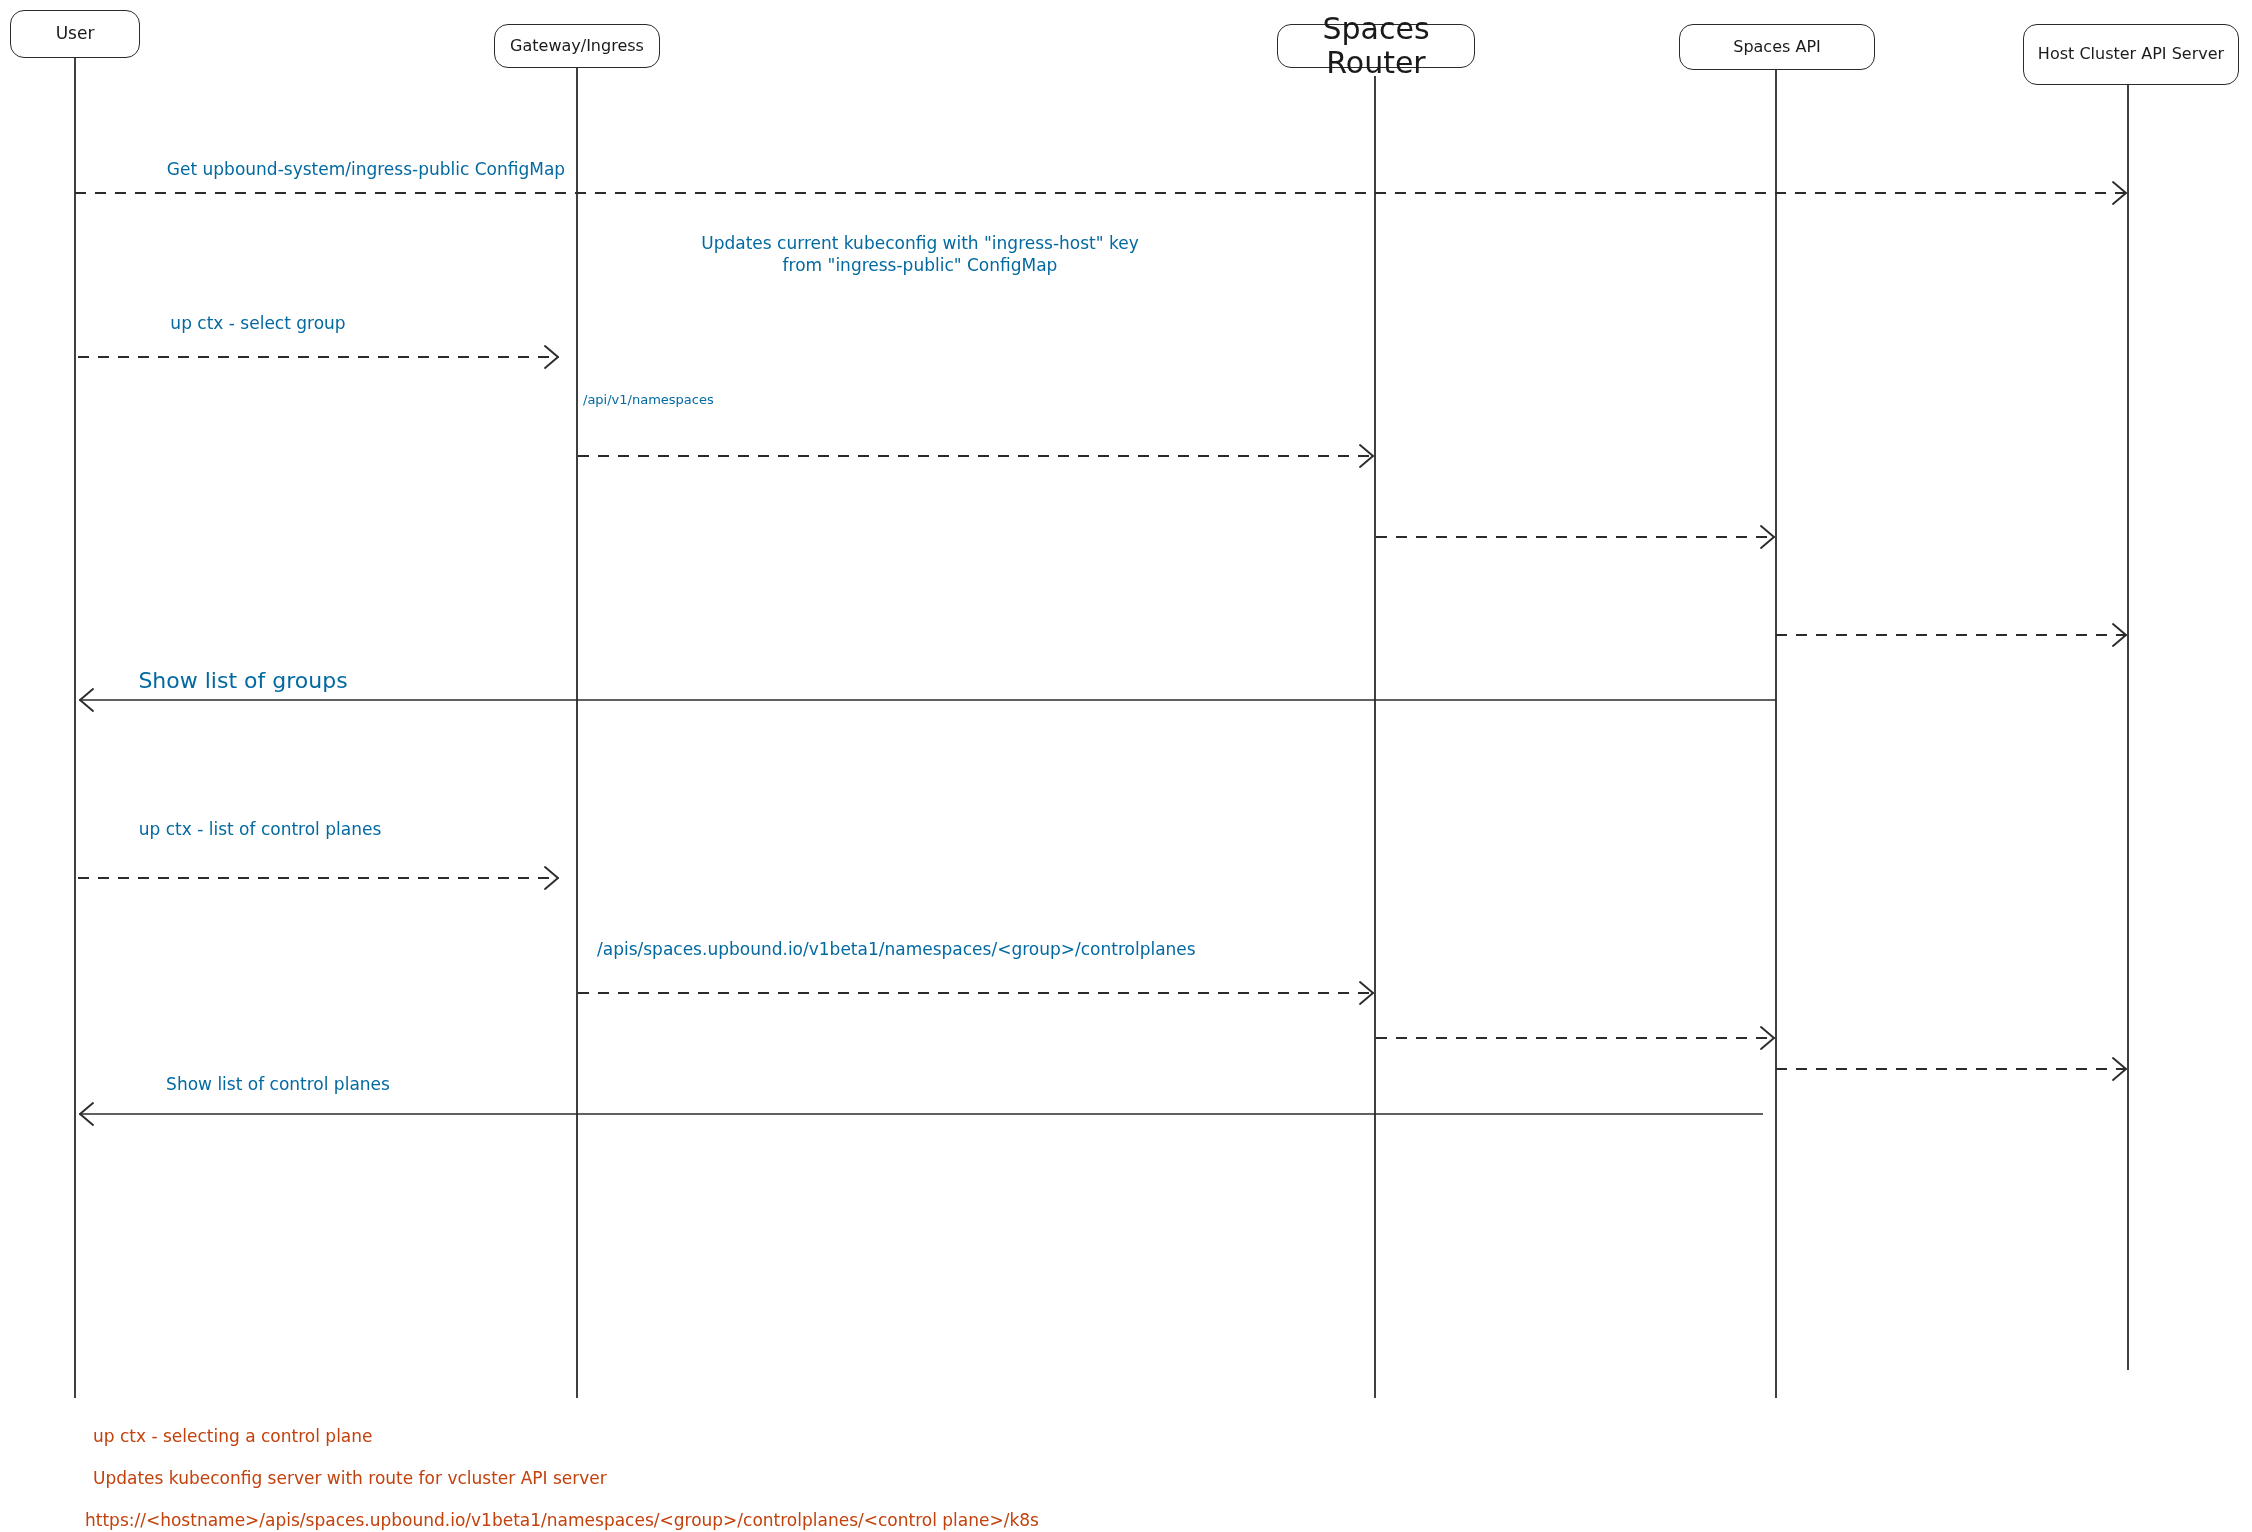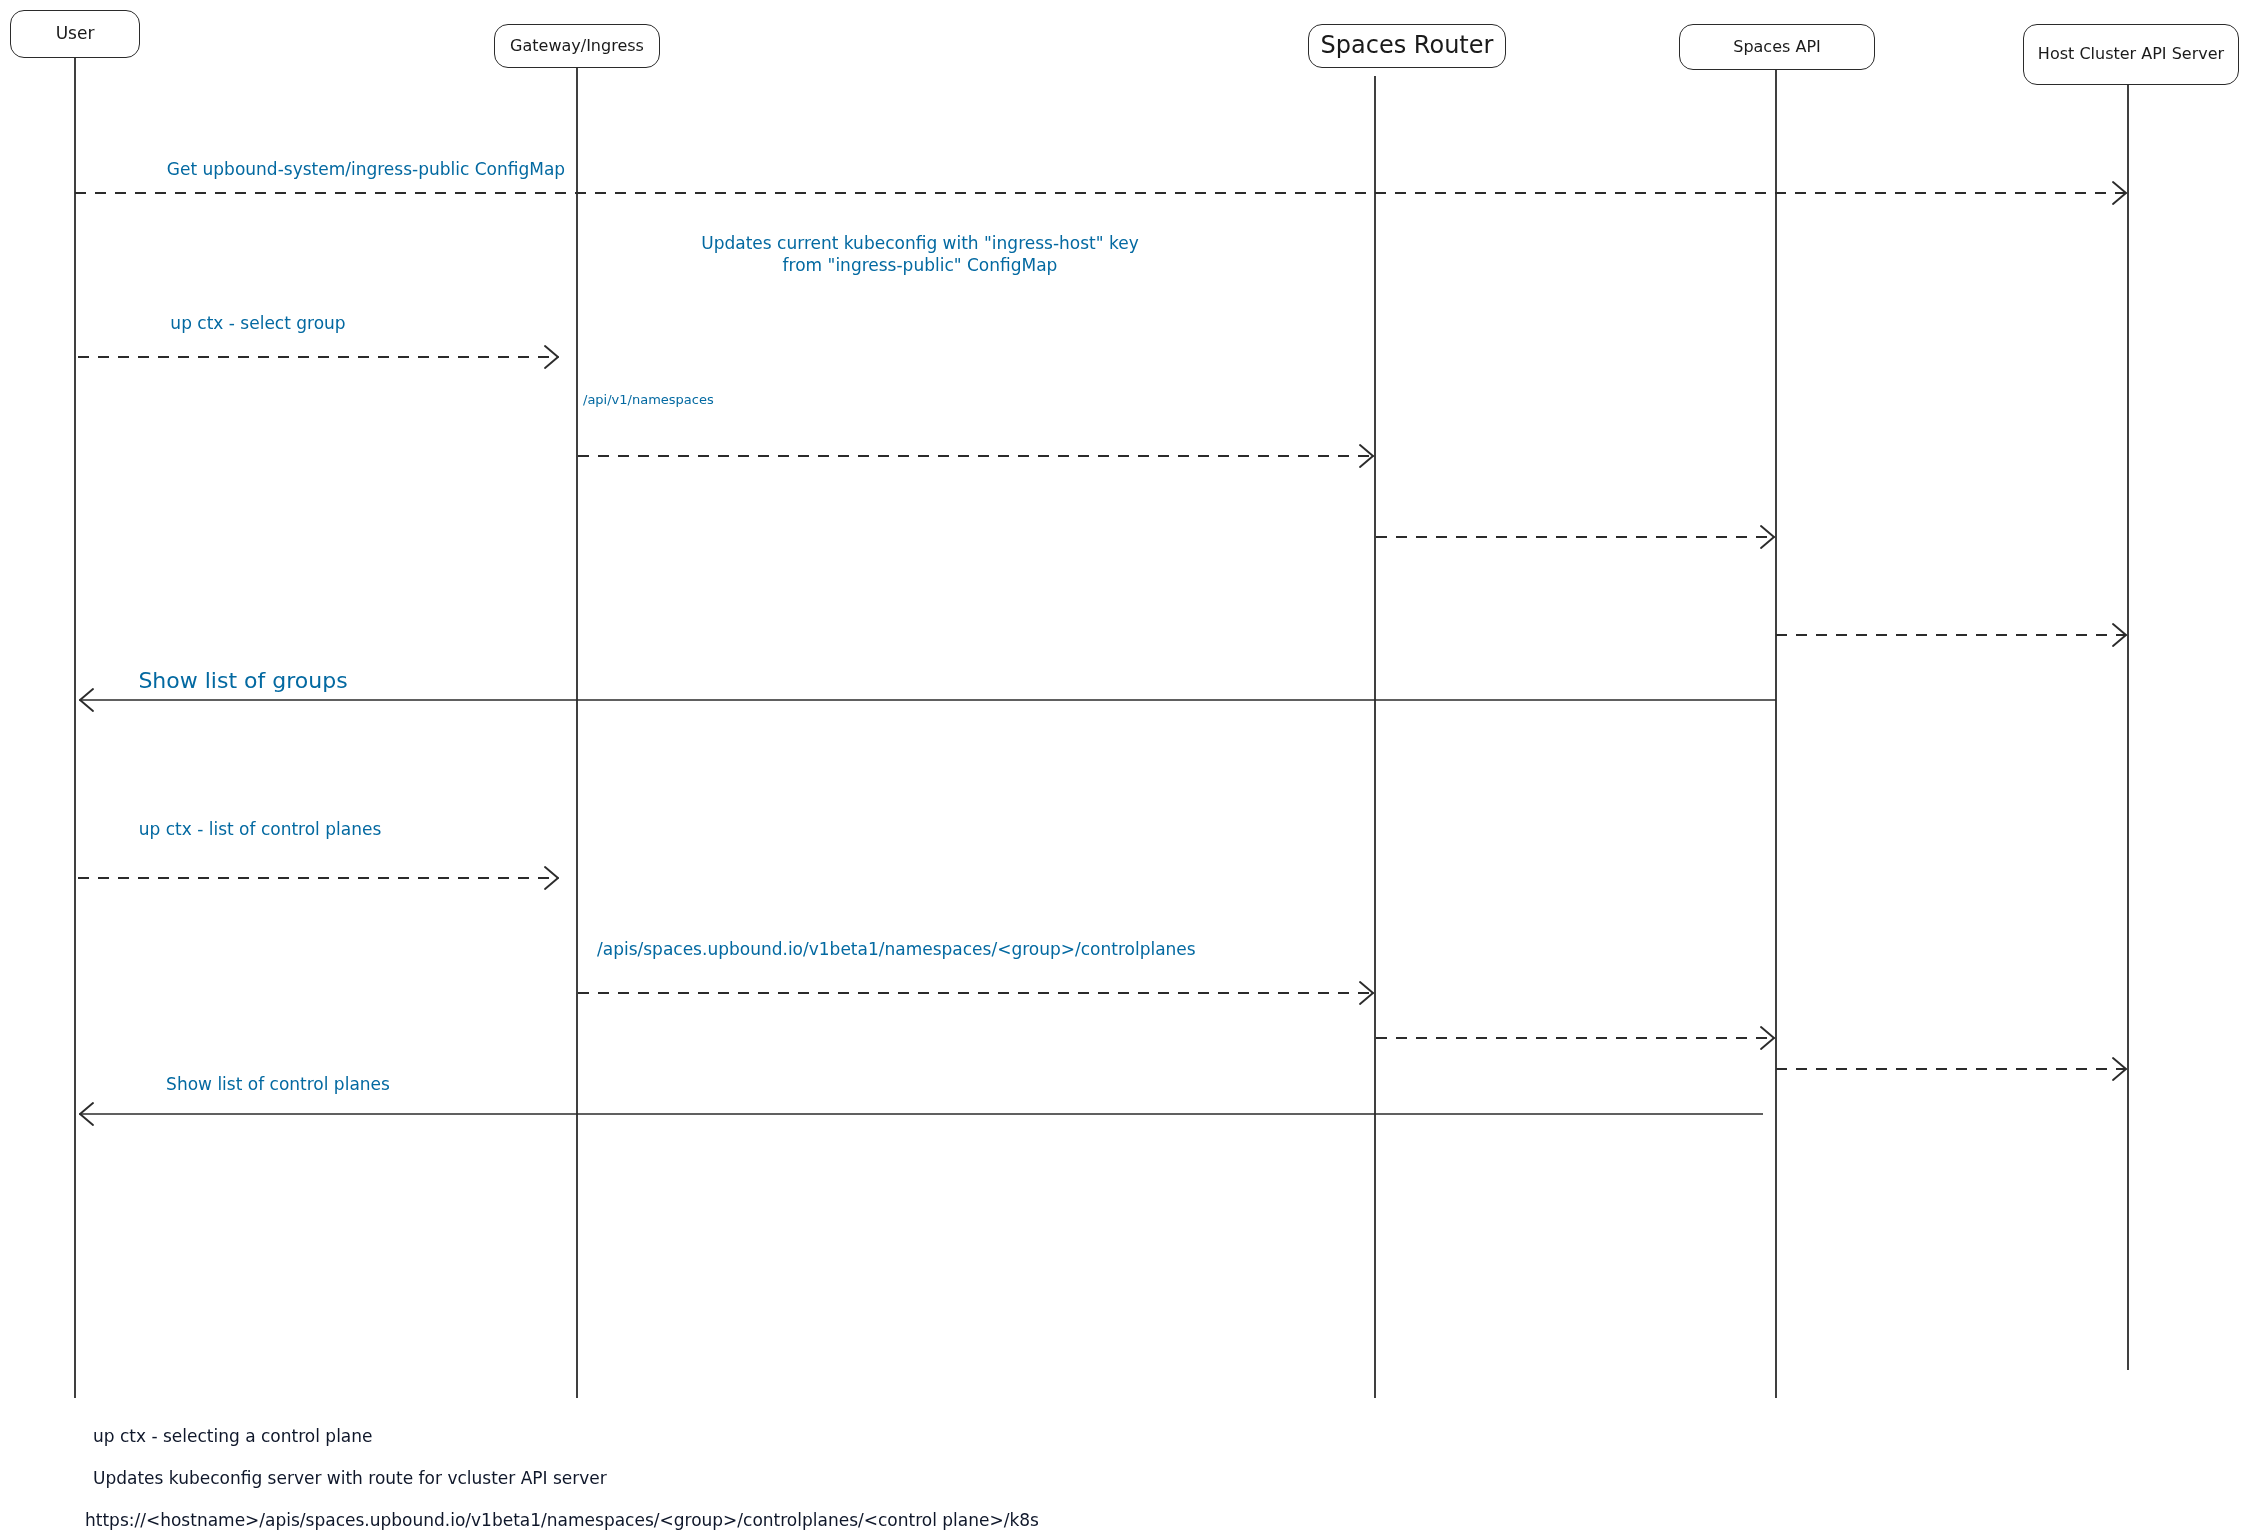--- a/index.html
+++ b/index.html
@@ -41,21 +41,21 @@
   .msg-label {
     position: absolute;
     white-space: pre;
     color: #0369a1;
     line-height: 1.32;
   }
   .msg-label.center { transform: translateX(-50%); text-align: center; }
   .note-line {
     position: absolute;
     white-space: pre;
-    color: #0f172a;
+    color: #c2410c;
   }
 </style>
 </head>
 <body>
 
 <div id="diagram-root">
   <svg class="layer" id="lines-layer" xmlns="http://www.w3.org/2000/svg">
       <line x1="75" y1="58" x2="75" y2="1398" stroke="#2b2b2b" stroke-width="1.8"></line>
       <line x1="577" y1="68" x2="577" y2="1398" stroke="#2b2b2b" stroke-width="1.8"></line>
       <line x1="1375" y1="76" x2="1375" y2="1398" stroke="#2b2b2b" stroke-width="1.8"></line>
@@ -117,21 +117,21 @@
         <line x1="80" y1="1114" x2="93" y2="1125" stroke="#2b2b2b" stroke-width="1.9" stroke-linecap="round"></line>
       </g>
     </svg>
   <div id="boxes-layer">
       <div class="lifeline-box" style="left: 10px; top: 10px; width: 130px; height: 48px; font-size: 17px;">
         <span>User</span>
       </div>
       <div class="lifeline-box" style="left: 494px; top: 24px; width: 166px; height: 44px; font-size: 16px;">
         <span>Gateway/Ingress</span>
       </div>
-      <div class="lifeline-box" style="left: 1277px; top: 24px; width: 198px; height: 44px; font-size: 24px; margin-left: 31px;">
+      <div class="lifeline-box" style="left: 1277px; top: 24px; width: 198px; height: 44px; font-size: 30px;">
         <span>Spaces Router</span>
       </div>
       <div class="lifeline-box" style="left: 1679px; top: 24px; width: 196px; height: 46px; font-size: 16px;">
         <span>Spaces API</span>
       </div>
       <div class="lifeline-box" style="left: 2023px; top: 24px; width: 216px; height: 61px; font-size: 16px;">
         <span>Host Cluster API Server</span>
       </div>
     </div>
   <div id="labels-layer">

